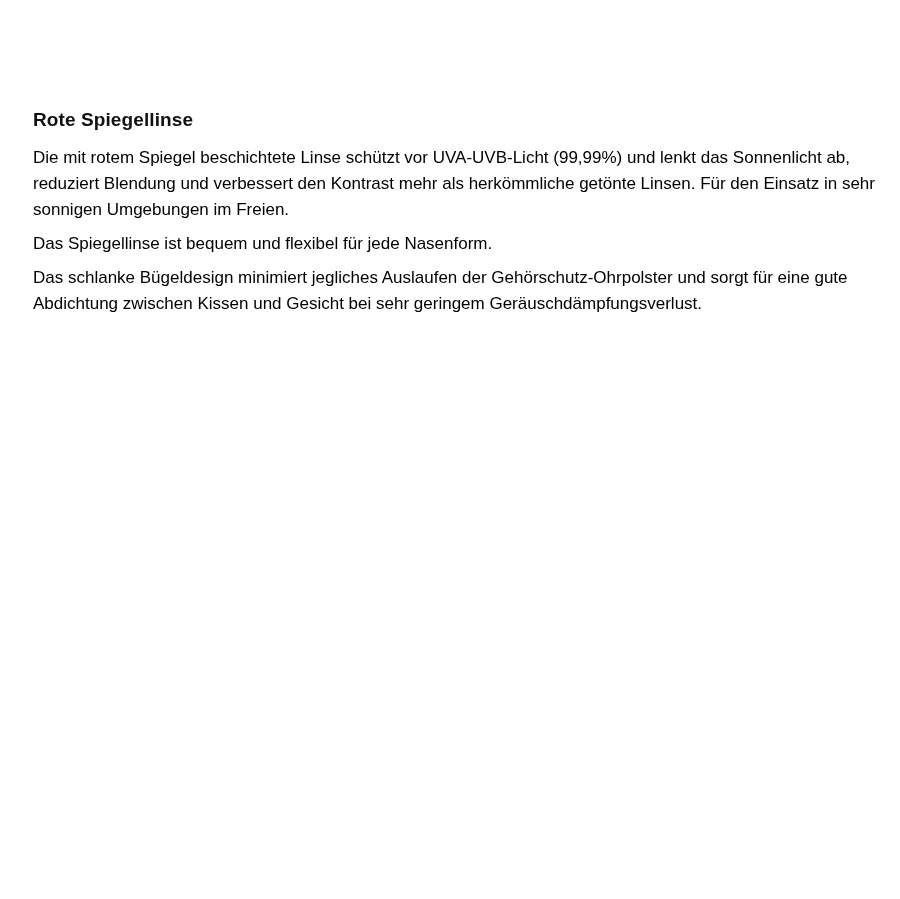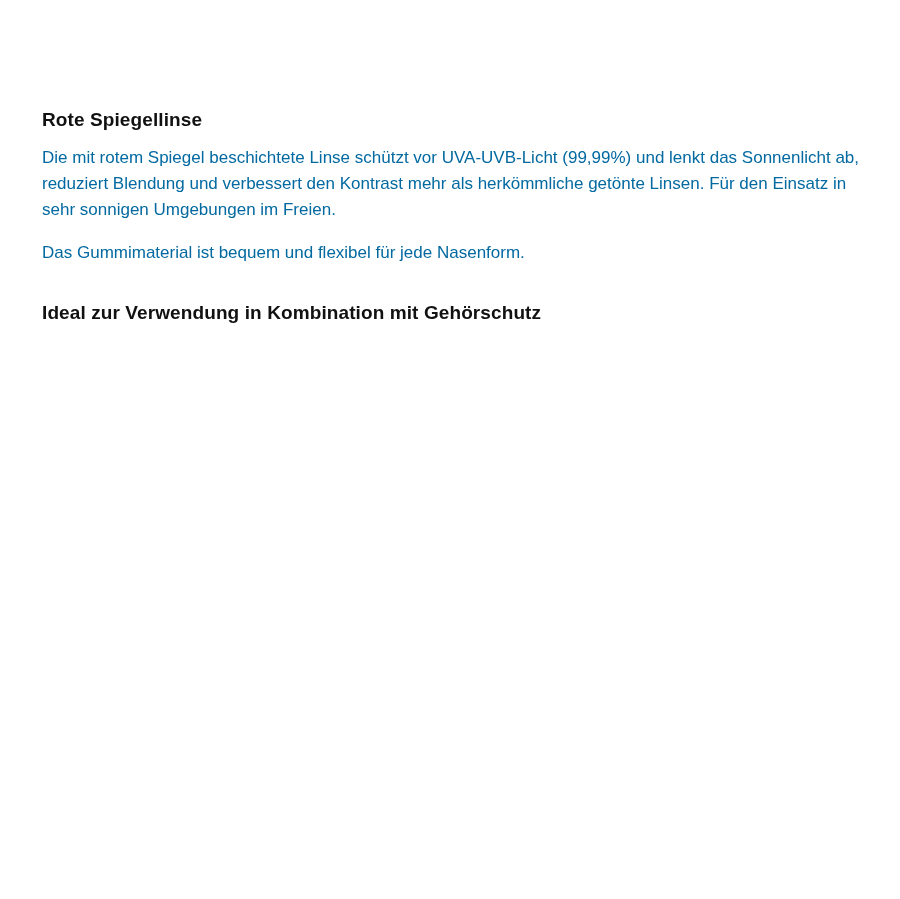--- a/index.html
+++ b/index.html
@@ -12,34 +12,34 @@
     height: 899px;
     overflow: hidden;
     font-family: "Liberation Sans", "DejaVu Sans", sans-serif;
   }
   .content {
     padding: 73px 10px 0 25px;
     box-sizing: border-box;
     width: 900px;
   }
   .section {
-    margin: 17px;
+    margin: 8px;
   }
   .section-heading {
     font-size: 19px;
     font-weight: 700;
     color: #111111;
     letter-spacing: 0.1px;
     margin: 34px 0 12px 0;
     line-height: 26px;
   }
   .section-body {
     font-size: 17px;
     font-weight: 400;
-    color: #0369a1;
+    color: #000000;
     line-height: 26px;
     margin: 0;
     max-width: 866px;
   }
 </style>
 </head>
 <body>
 
 <div class="content">
 
@@ -51,20 +51,20 @@
   <section class="section">
   </section>
 
   <section class="section">
   </section>
 
   <section class="section">
   </section>
 
   <section class="section">
-    <p class="section-body">Das Gummimaterial ist bequem und flexibel für jede Nasenform.</p>
+    <p class="section-body">Das Spiegellinse ist bequem und flexibel für jede Nasenform.</p>
   </section>
 
   <section class="section">
-    <h2 class="section-heading">Ideal zur Verwendung in Kombination mit Gehörschutz</h2>
+    <p class="section-body">Das schlanke Bügeldesign minimiert jegliches Auslaufen der Gehörschutz-Ohrpolster und sorgt für eine gute Abdichtung zwischen Kissen und Gesicht bei sehr geringem Geräuschdämpfungsverlust.</p>
   </section>
 
 </div>
 
 </body></html>

